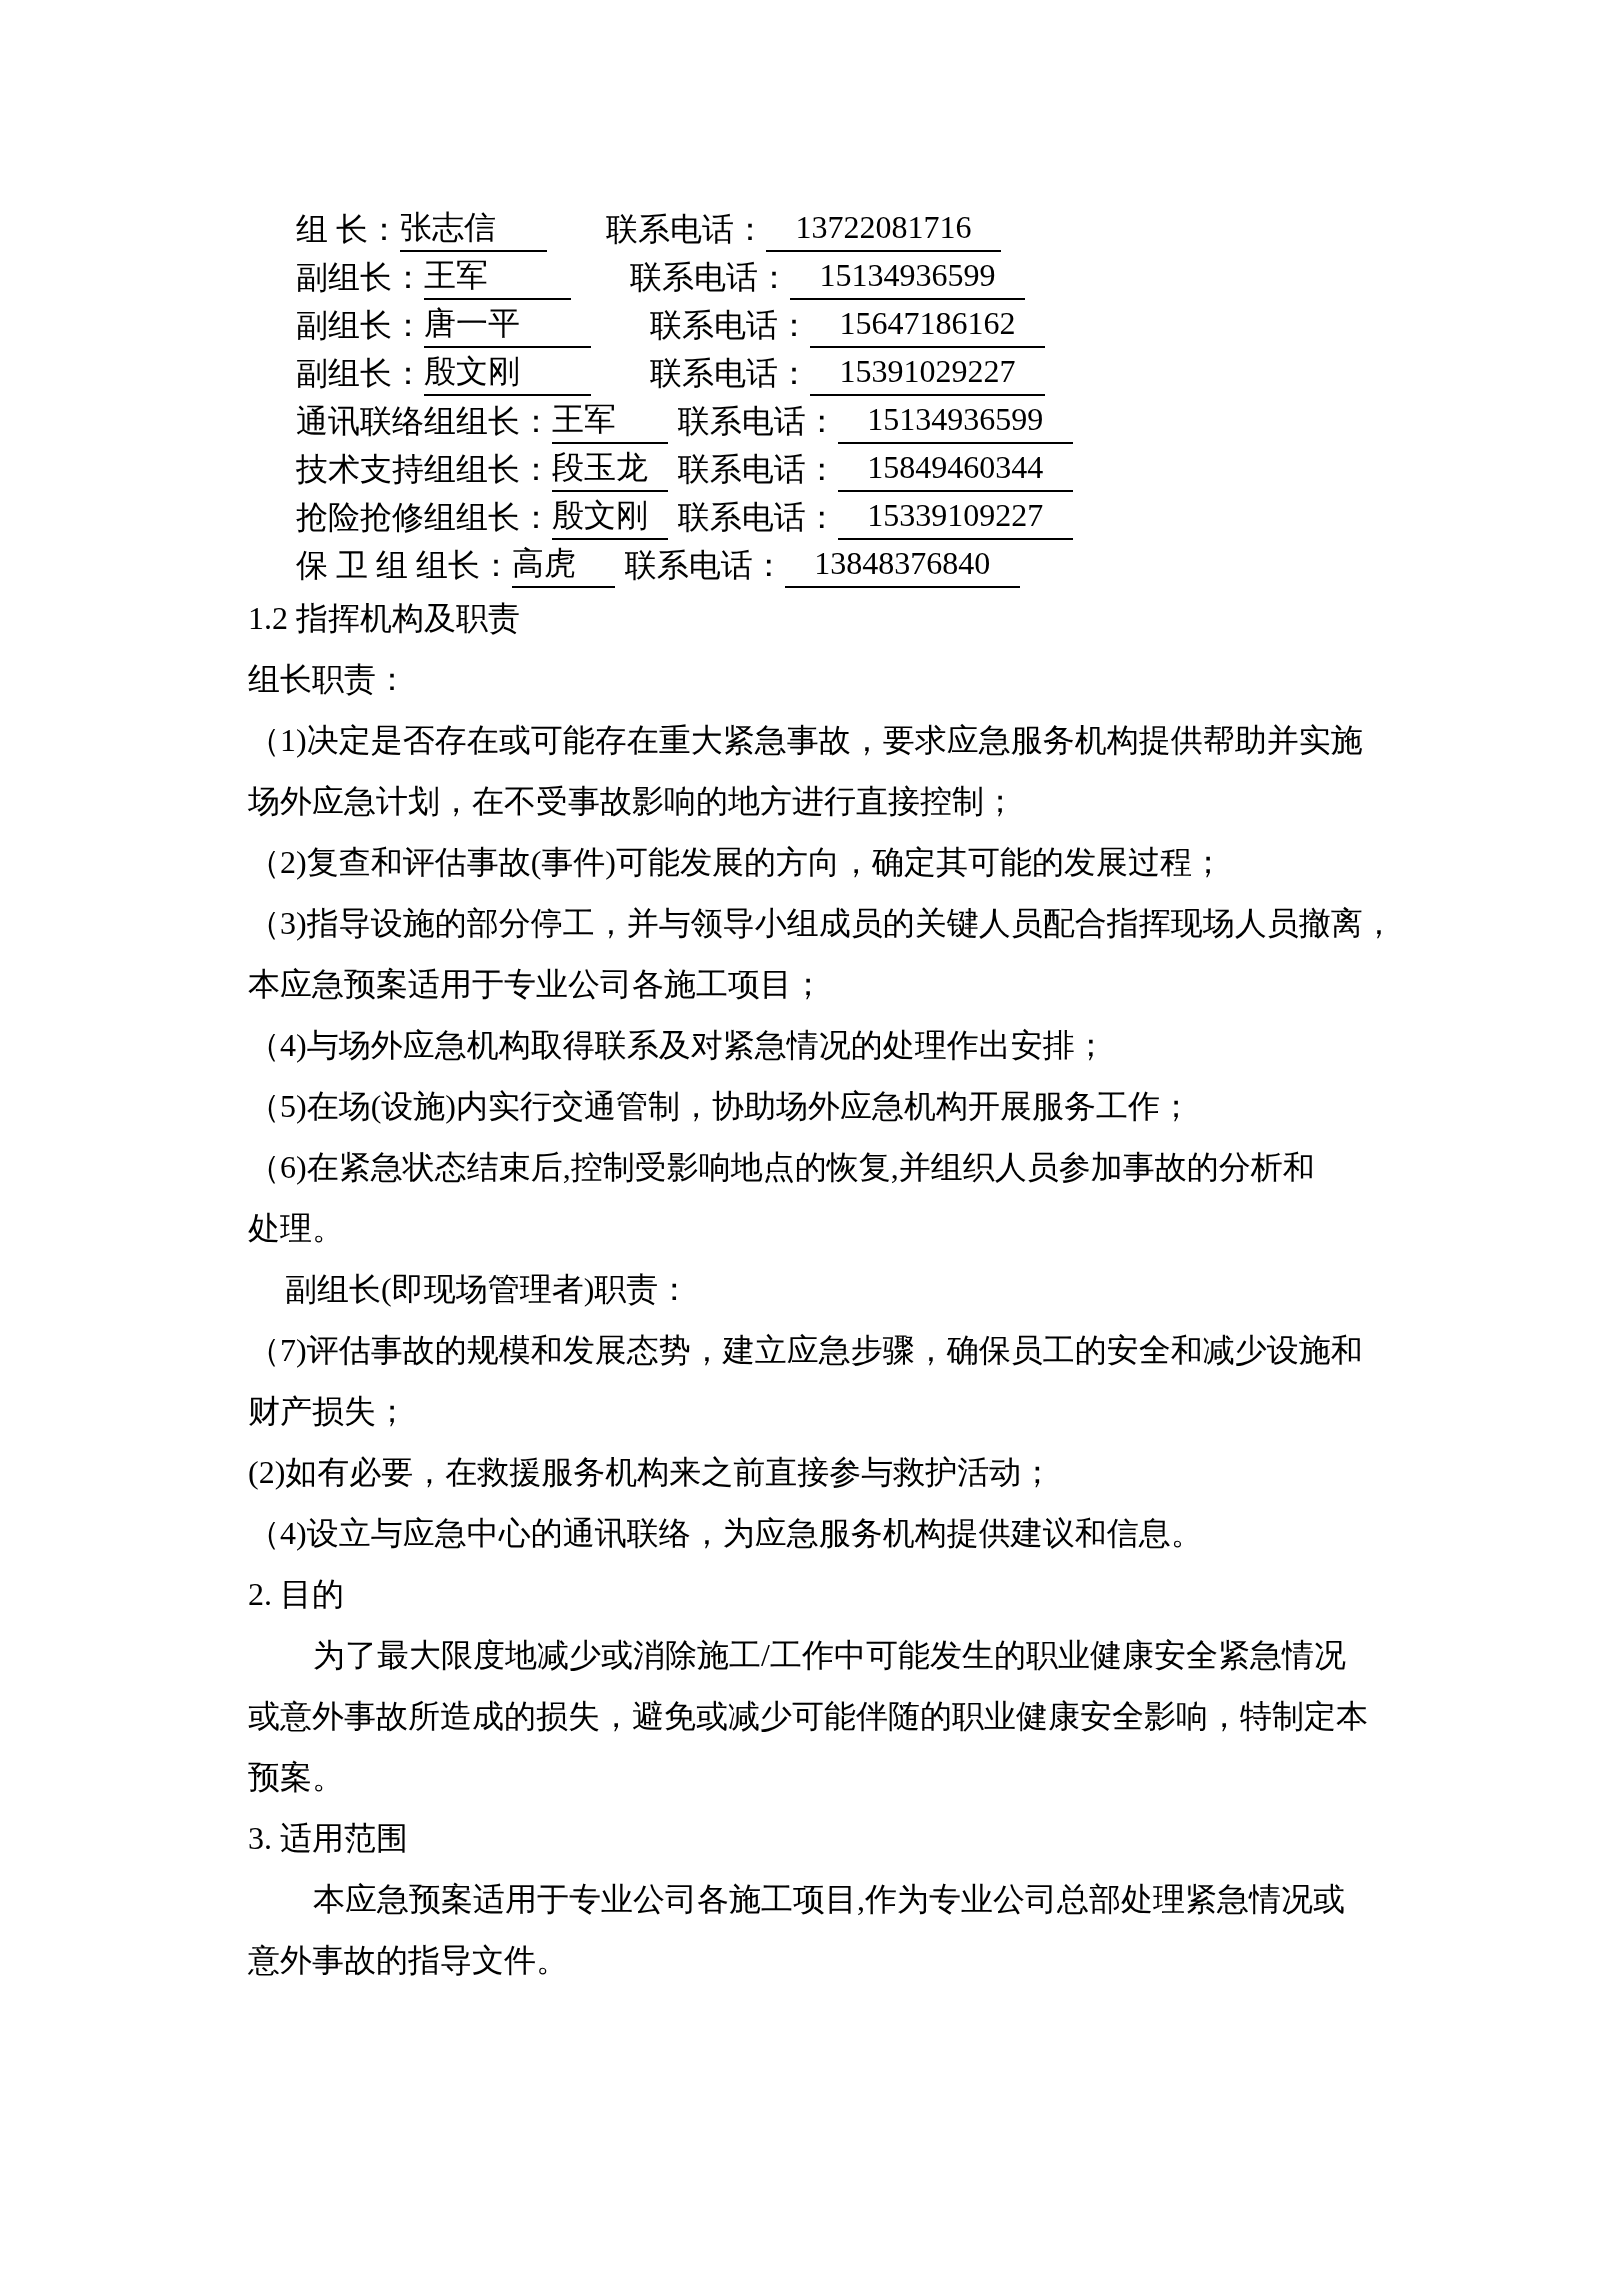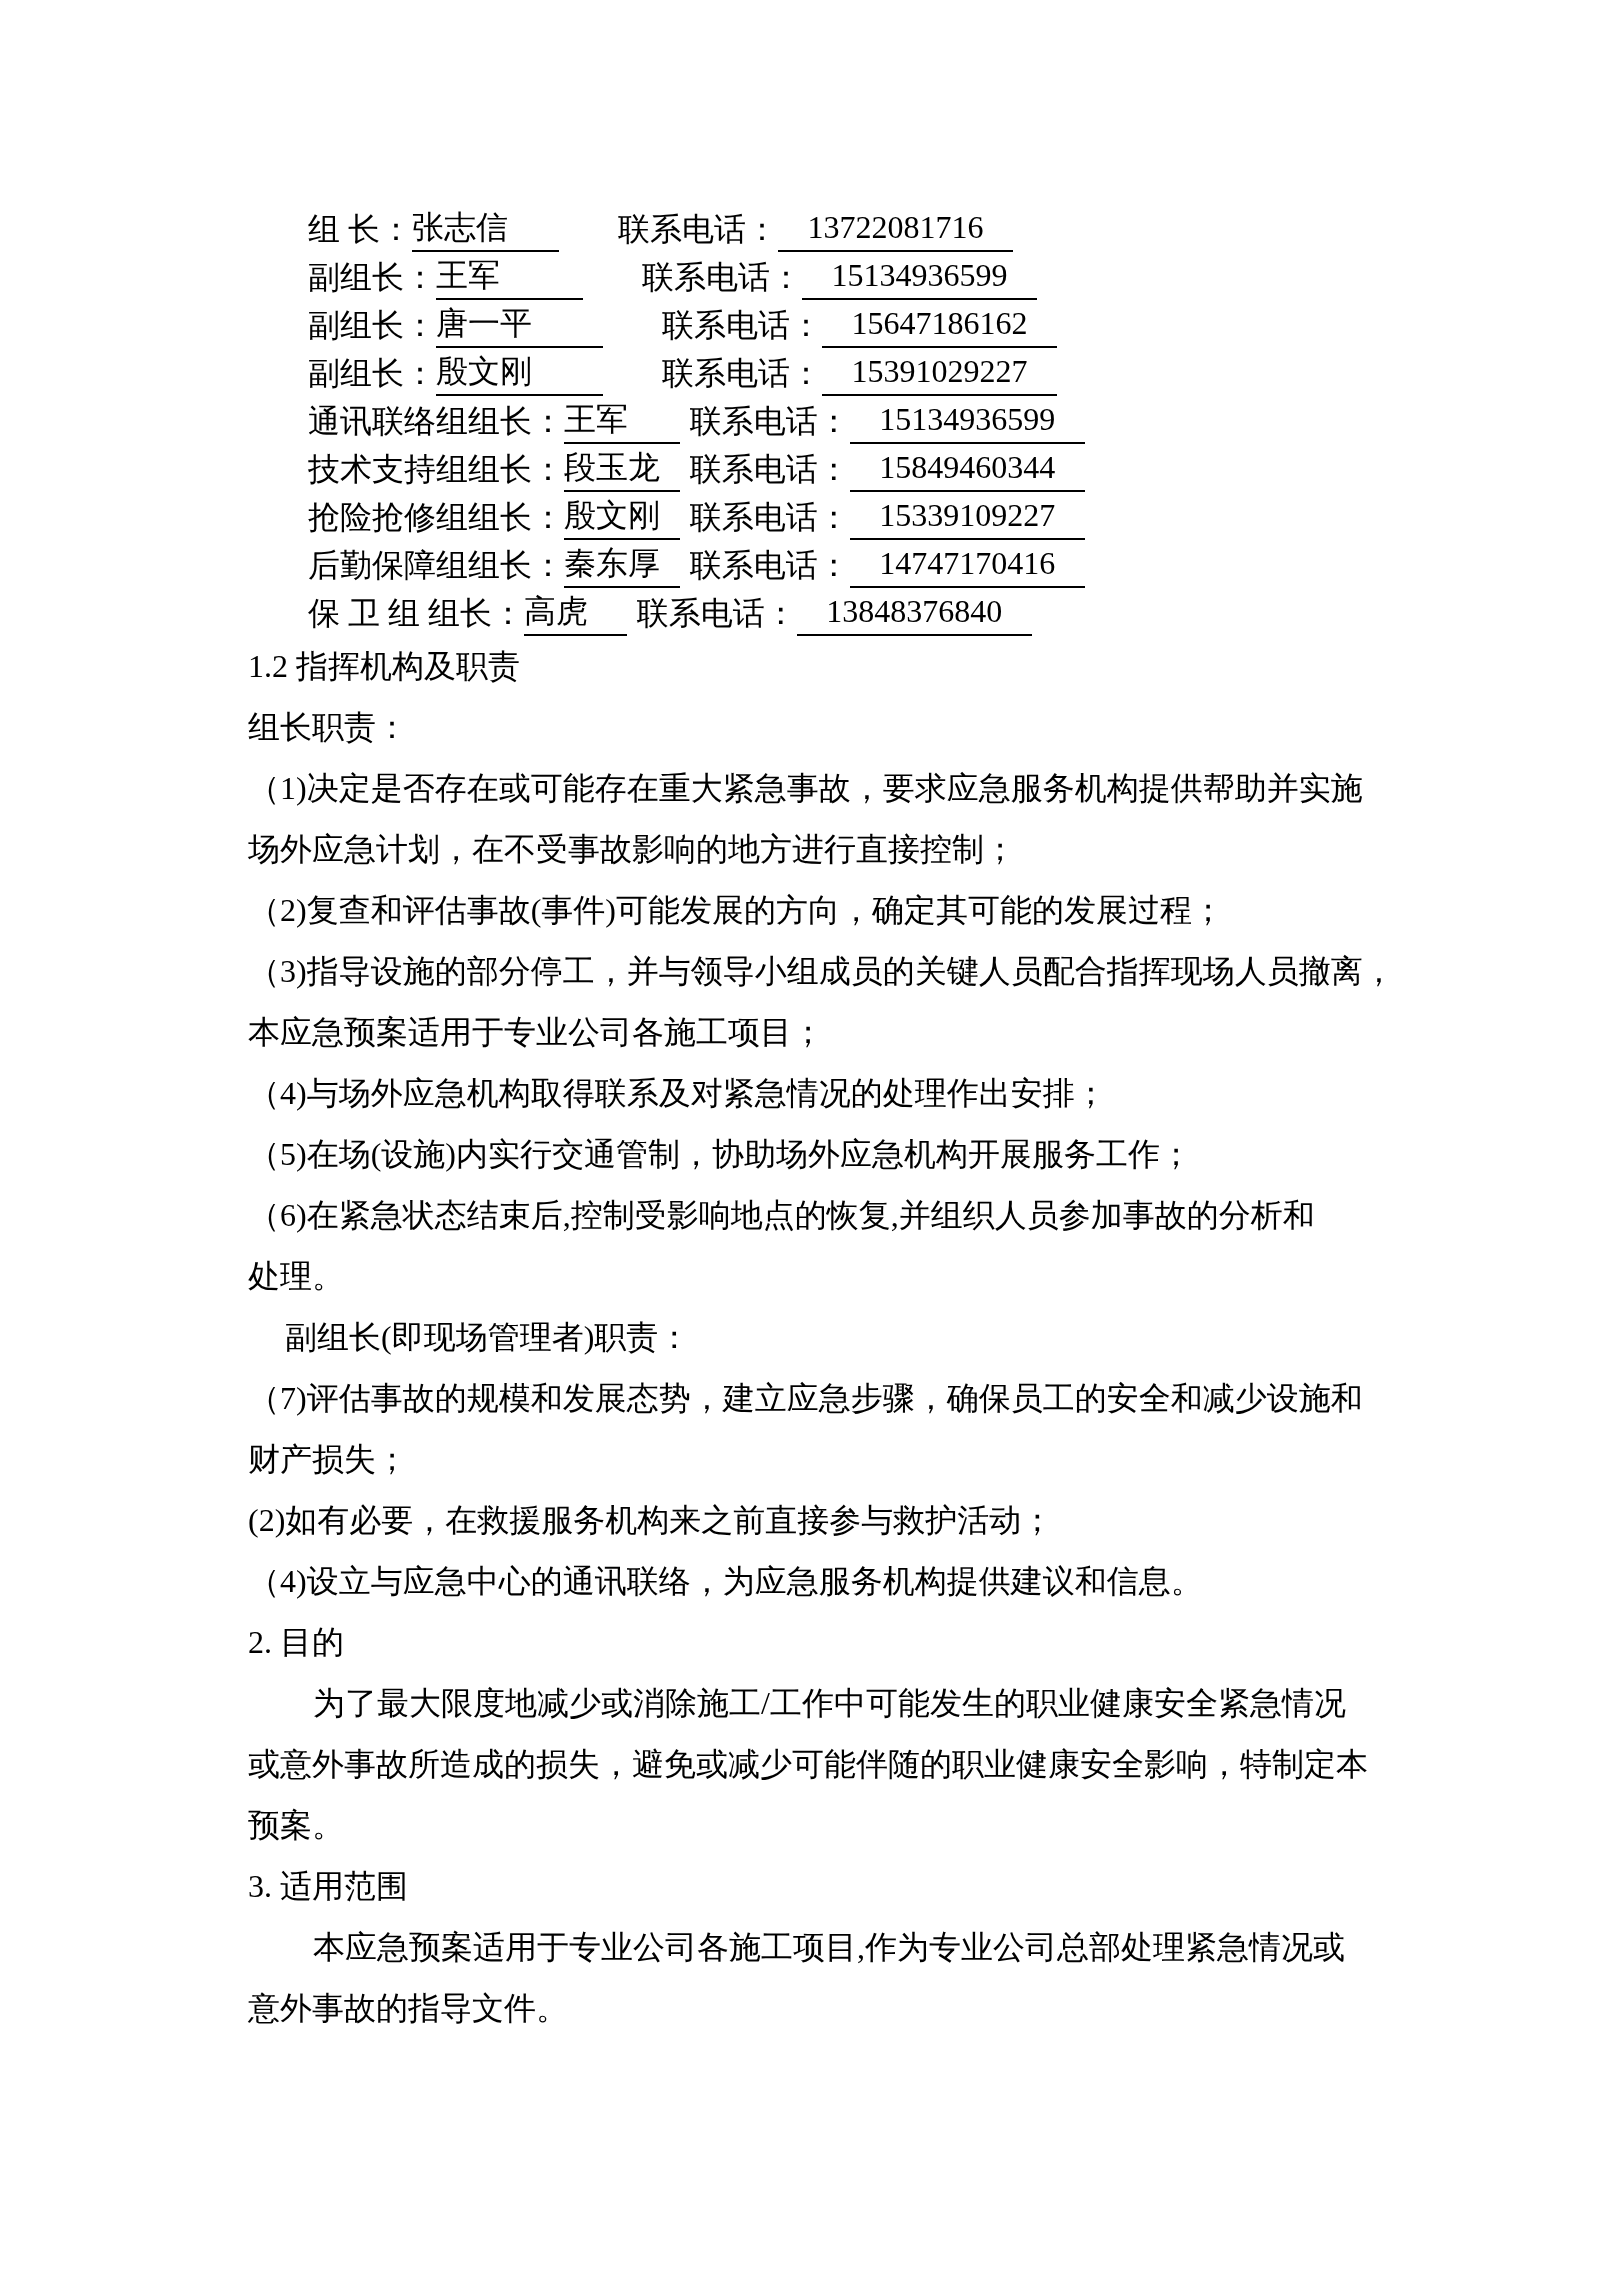--- a/index.html
+++ b/index.html
@@ -20,21 +20,21 @@
     overflow: hidden;
   }
   
   .contacts {
     padding-left: 48px;
     line-height: 46px;
   }
   .c-row {
     white-space: nowrap;
   }
-  .c-label { display: inline-block; margin-left: 12px; }
+  .c-label { display: inline-block; }
   .c-name {
     display: inline-block;
     text-align: left;
     border-bottom: 2px solid #000;
     vertical-align: bottom;
   }
   .w1 { width: 147px; }   
   .w2 { width: 167px; }   
   .w3 { width: 116px; }   
   .w4 { width: 103px; }   
@@ -84,23 +84,20 @@
     </div>
 
     <div class="c-row">
       <span class="c-label">技术支持组组长：</span><span class="c-name w3">段玉龙</span><span class="c-plabel g3">联系电话：</span><span class="c-phone">15849460344</span>
     </div>
 
     <div class="c-row">
       <span class="c-label">抢险抢修组组长：</span><span class="c-name w3">殷文刚</span><span class="c-plabel g3">联系电话：</span><span class="c-phone">15339109227</span>
     </div>
 
-    <div class="c-row">
-      <span class="c-label">后勤保障组组长：</span><span class="c-name w3">秦东厚</span><span class="c-plabel g3">联系电话：</span><span class="c-phone">14747170416</span>
-    </div>
 
     <div class="c-row">
       <span class="c-label">保 卫 组 组长：</span><span class="c-name w4">高虎</span><span class="c-plabel g3">联系电话：</span><span class="c-phone">13848376840</span>
     </div>
 
   </div>
 
   <div class="bodytext">
     <div class="line">1.2 指挥机构及职责</div>
     <div class="line">组长职责：</div>

